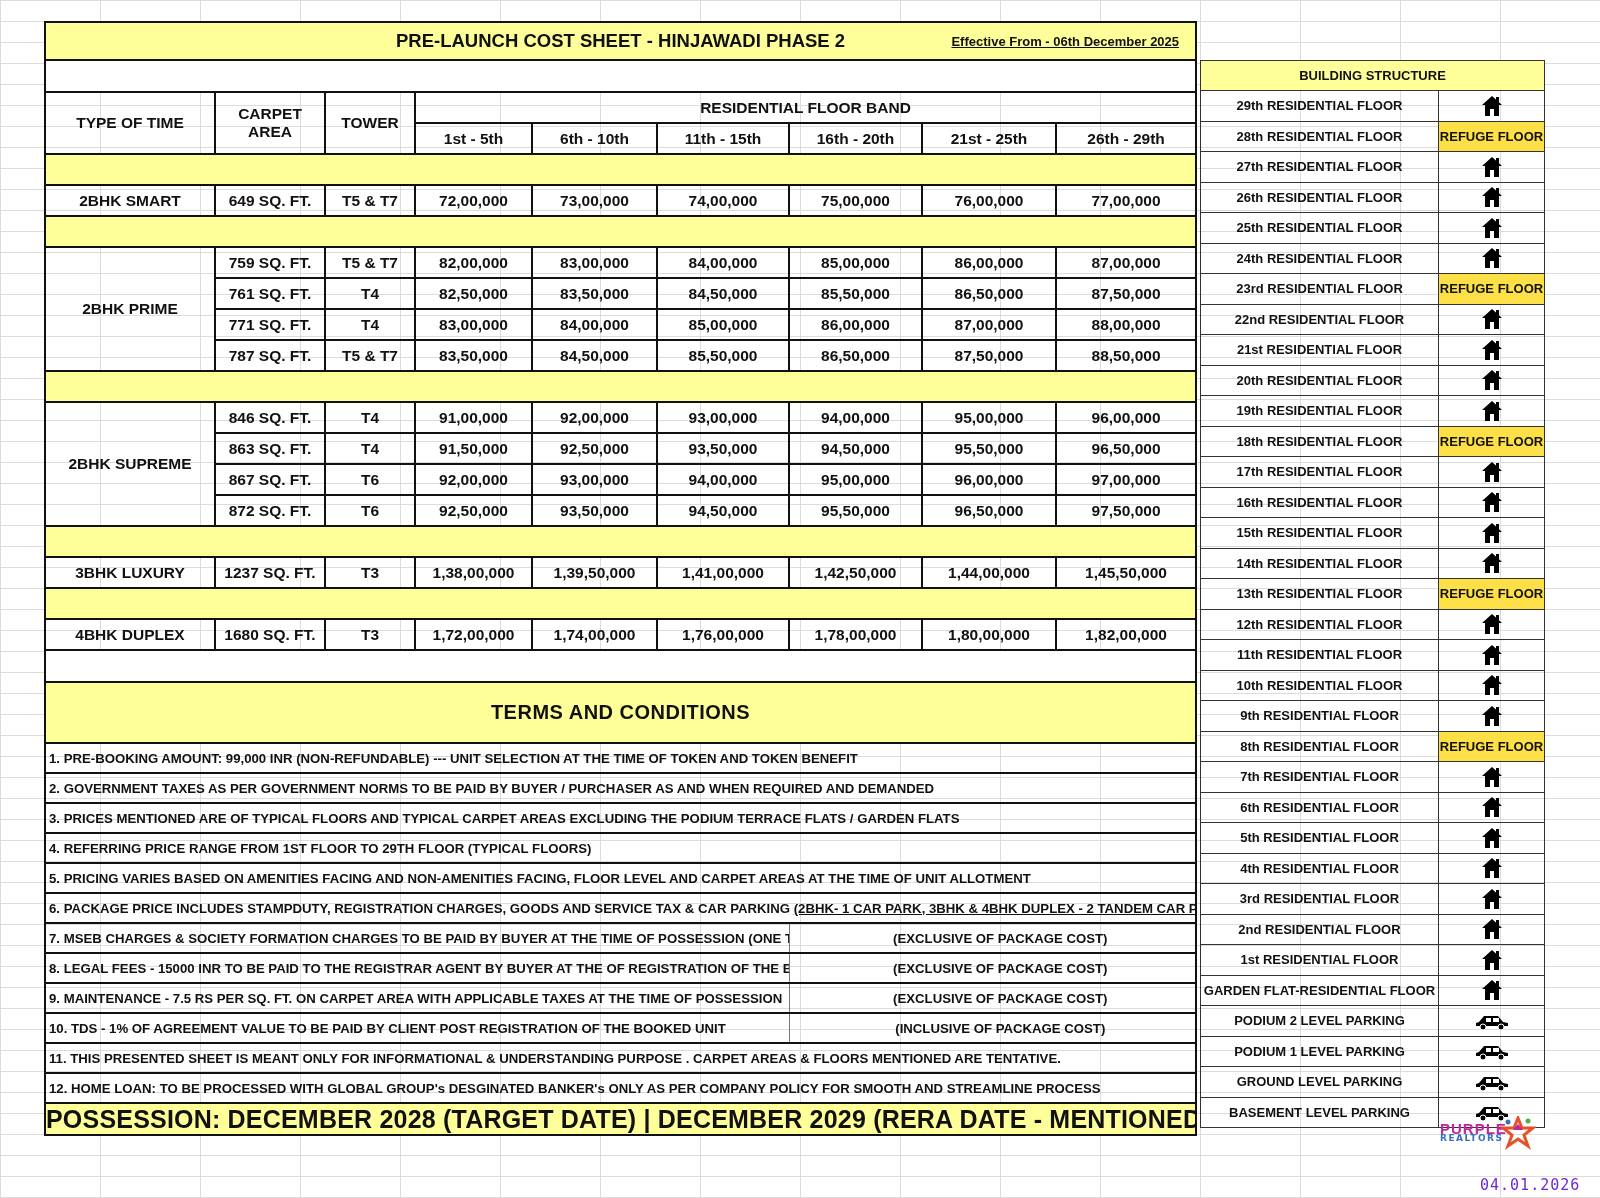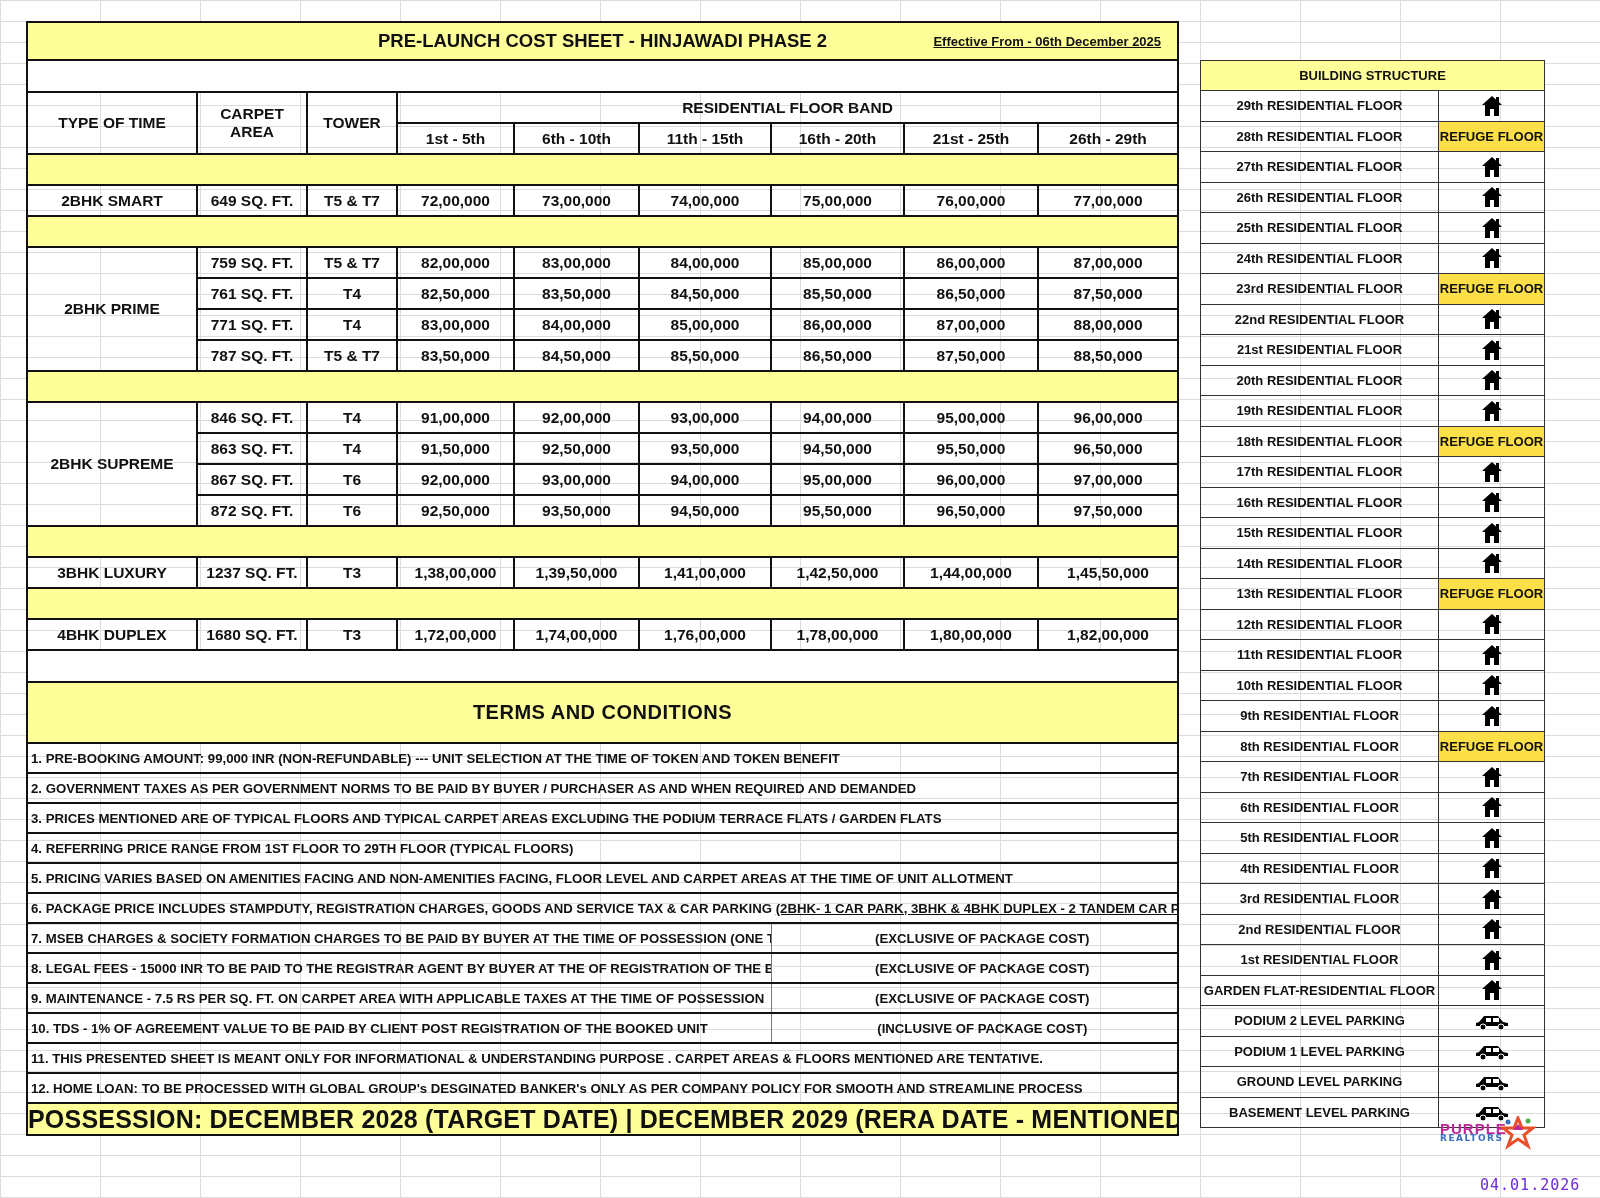--- a/index.html
+++ b/index.html
@@ -10,21 +10,21 @@
       linear-gradient(to right, #dcdcdc 1px, transparent 1px),
       linear-gradient(to bottom, #dcdcdc 1px, transparent 1px);
     background-size: 100px 21px, 100px 21px;
     font-family:"Liberation Sans", "DejaVu Sans", sans-serif;
     color:#111;
   }
   .yellow { background:#ffff99; }
   table { border-collapse:collapse; position:absolute; table-layout:fixed; }
   td, th { border:2px solid #111; padding:0; text-align:center; vertical-align:middle; font-weight:bold; overflow:hidden; white-space:nowrap; }
 
-  #main { left:26px; top:21px; width:1153px; }
+  #main { left:44px; top:21px; width:1153px; }
   #main td { font-size:15.5px; }
   #main .title-cell { height:36px; font-size:18.5px; position:relative; }
   #main .title-cell .title { display:inline-block; }
   #main .title-cell .effective { position:absolute; right:16px; top:11px; font-size:13px; text-decoration:underline; }
   #main .blank { height:30px; background:#fff; }
   #main .hdr td { height:29px; }
   #main .spacer td { height:29px; }
   #main .row td { height:29px; }
   #main .tc-title { height:59px; font-size:20px; letter-spacing:0.5px; }
   #main .term td { height:28px; text-align:left; font-size:13.2px; padding-left:3px; }

